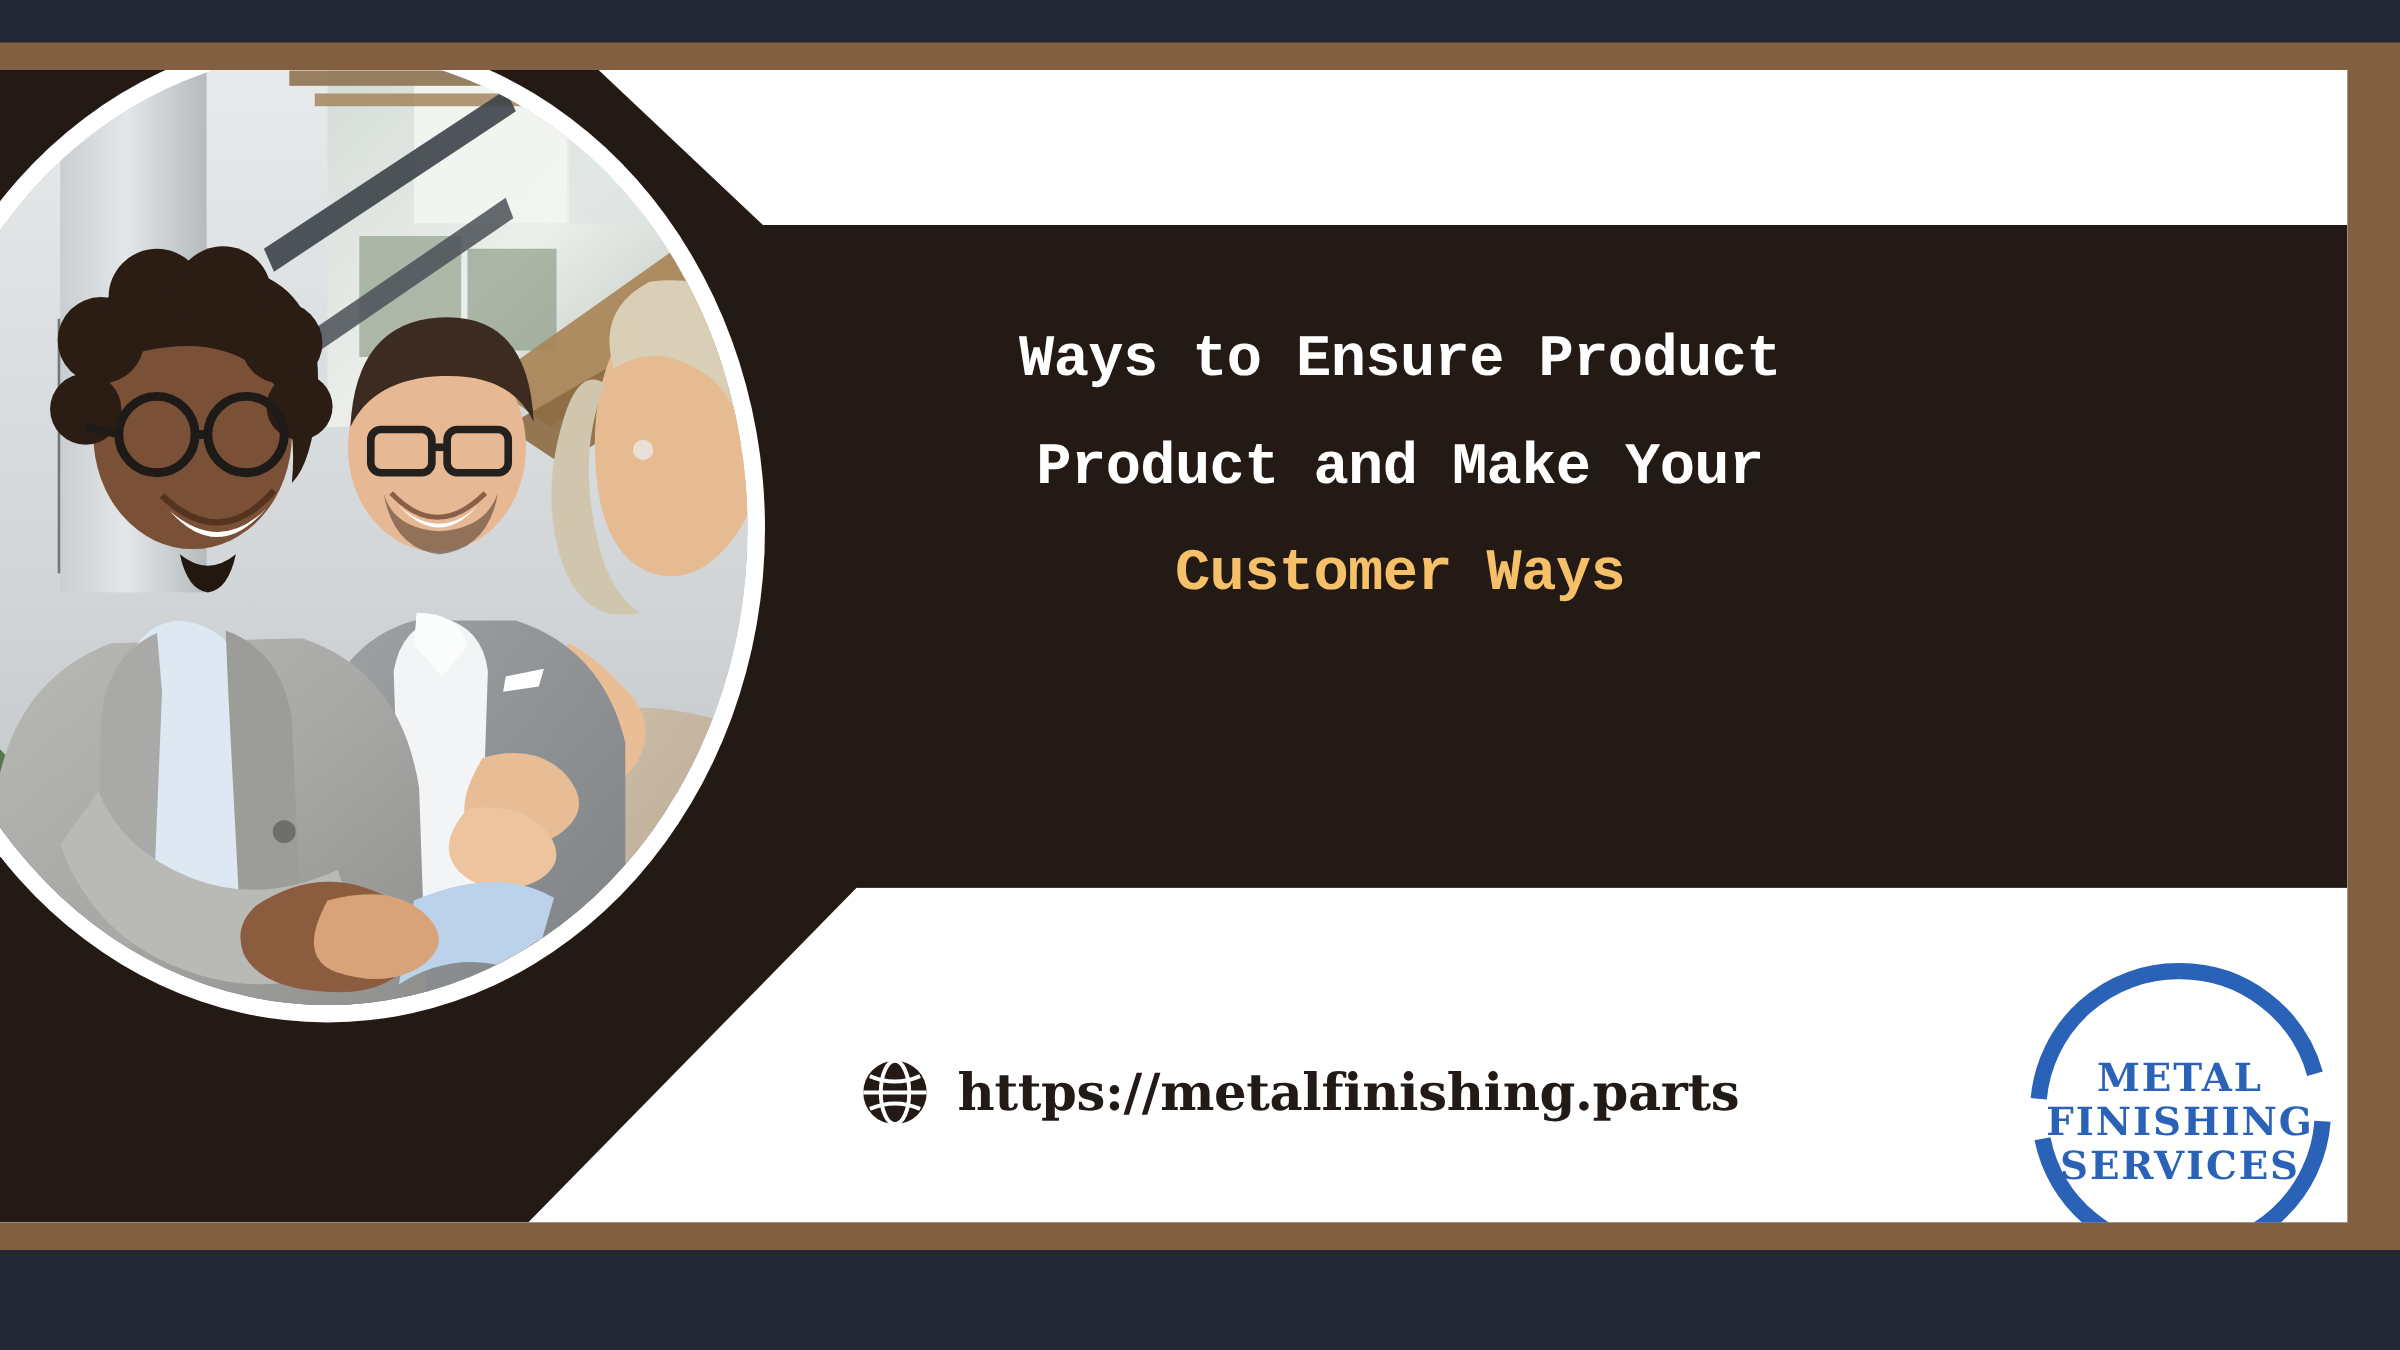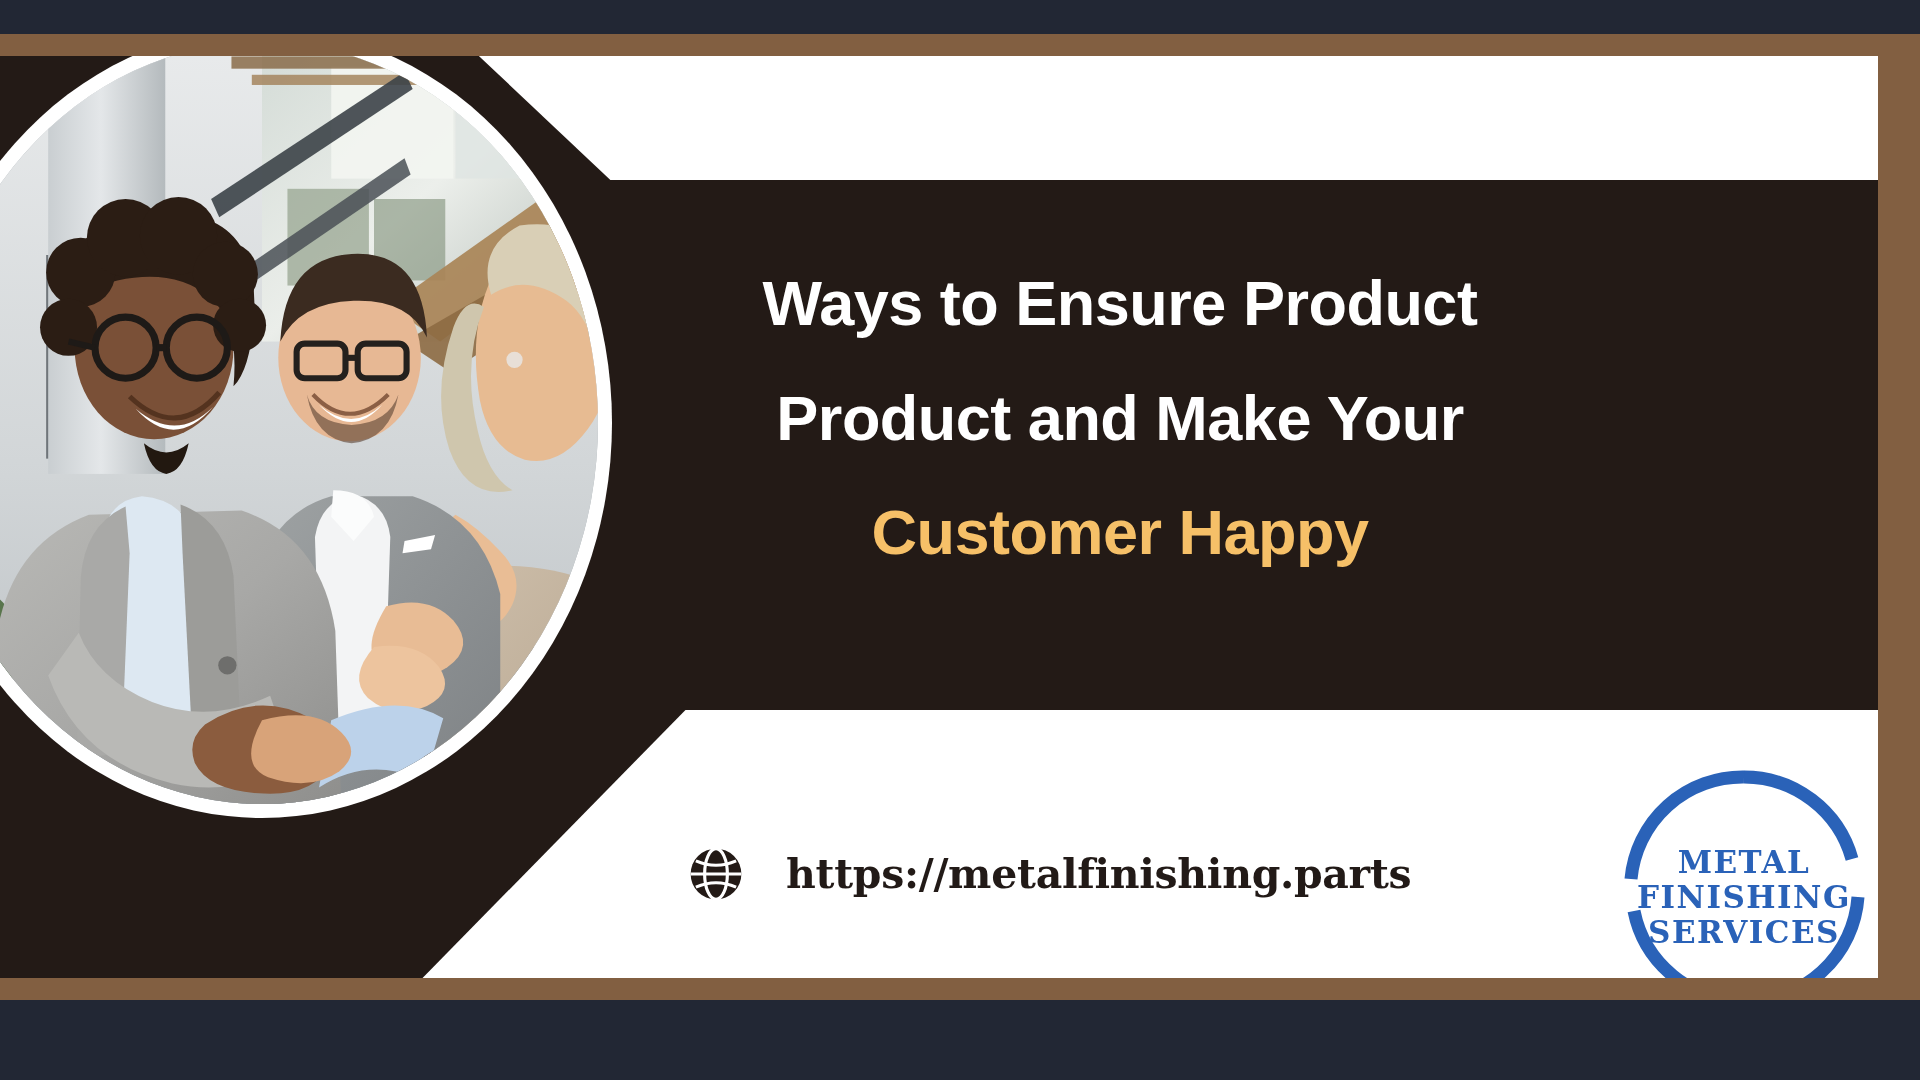--- a/index.html
+++ b/index.html
@@ -72,35 +72,35 @@
 
   
   .headline{
     position:absolute;
     left:690px; top:190px;
     width:860px;
     z-index:8;
     text-align:center;
   }
   .hl-line{
-    font-family:Liberation Sans, sans-serif;
+    font-family:Liberation Mono, monospace;
     font-weight:bold;
-    font-size:63px;
+    font-size:47px;
     line-height:1.82;
     letter-spacing:-0.5px;
     color:#ffffff;
     white-space:nowrap;
   }
   .hl-accent{ color:#f6c068; }
 
   
   .url-row{
     position:absolute;
     left:688px; top:790px;
-    display:flex; align-items:center; gap:42px;
+    display:flex; align-items:center; gap:22px;
     z-index:9;
   }
   .globe-icon{ width:56px; height:56px; flex:0 0 auto; display:block; }
   .url-text{
     font-family:"DejaVu Serif", serif;
     font-weight:bold;
     font-size:41px;
     color:#221a17;
     letter-spacing:-0.3px;
     white-space:nowrap;
@@ -271,21 +271,21 @@
 
             <circle cx="296" cy="618" r="9" fill="#6e6e6c"></circle>
           </g>
         </svg>
       </div>
     </div>
 
     <div class="headline">
       <div class="hl-line">Ways to Ensure Product</div>
       <div class="hl-line">Product and Make Your</div>
-      <div class="hl-line hl-accent">Customer Happy</div>
+      <div class="hl-line hl-accent">Customer Ways</div>
     </div>
 
     <div class="url-row">
       <svg class="globe-icon" viewBox="0 0 64 64" aria-hidden="true">
         <circle cx="32" cy="32" r="29" fill="#231a16"></circle>
         <g stroke="#ffffff" stroke-width="3.6" fill="none">
           <ellipse cx="32" cy="32" rx="13" ry="29"></ellipse>
           <line x1="3" y1="32" x2="61" y2="32"></line>
           <path d="M9 17 q23 10 46 0"></path>
           <path d="M9 47 q23 -10 46 0"></path>

